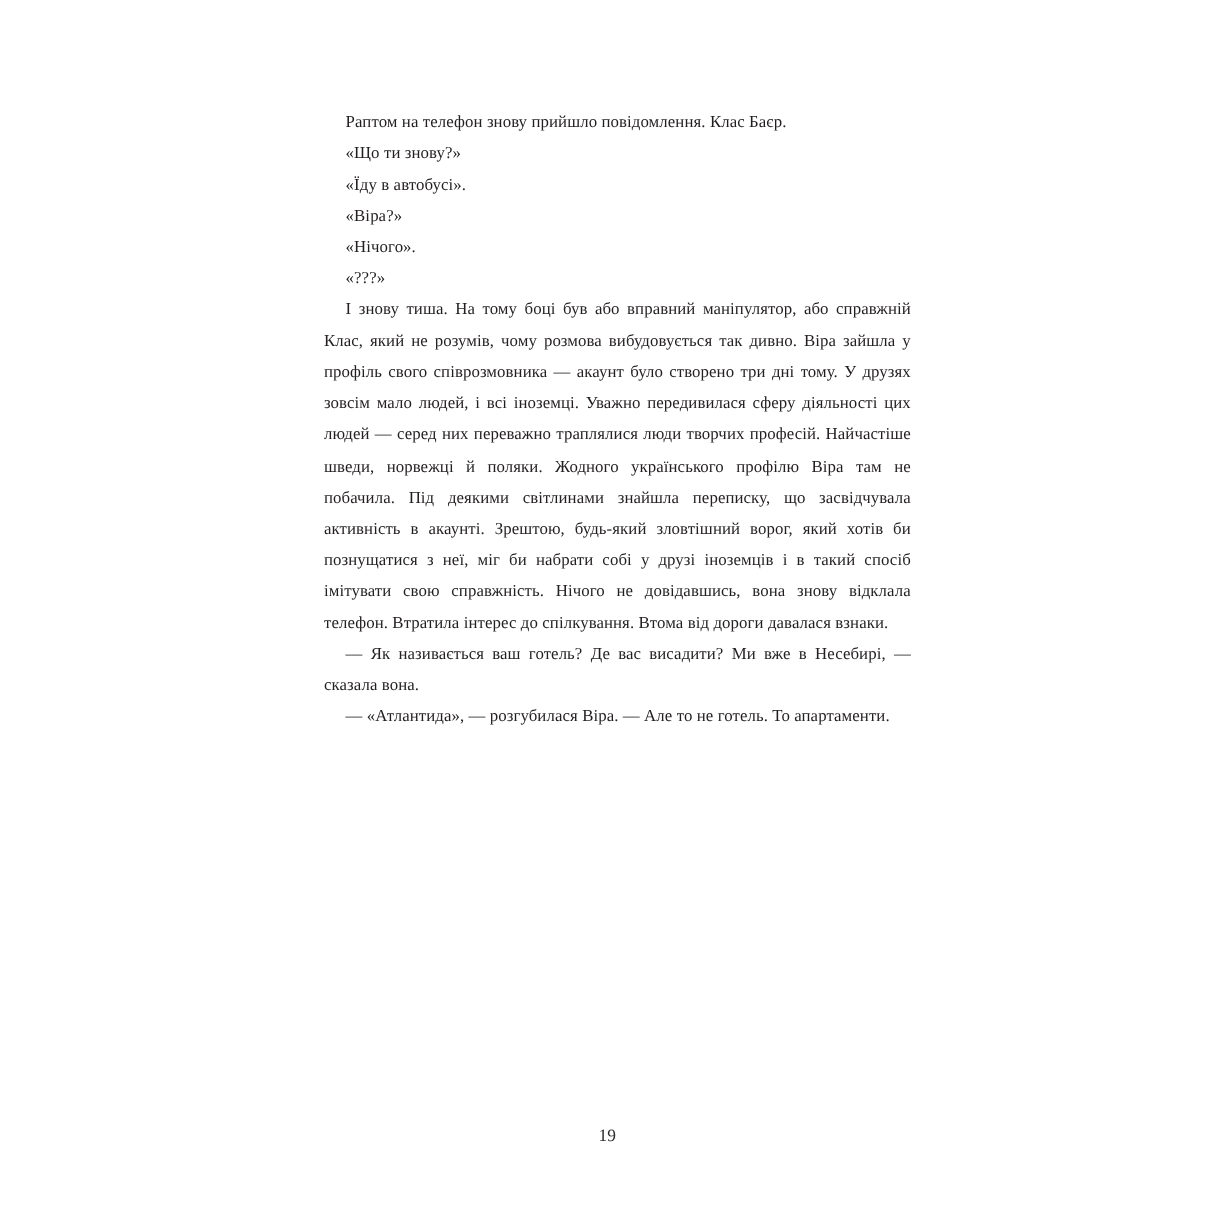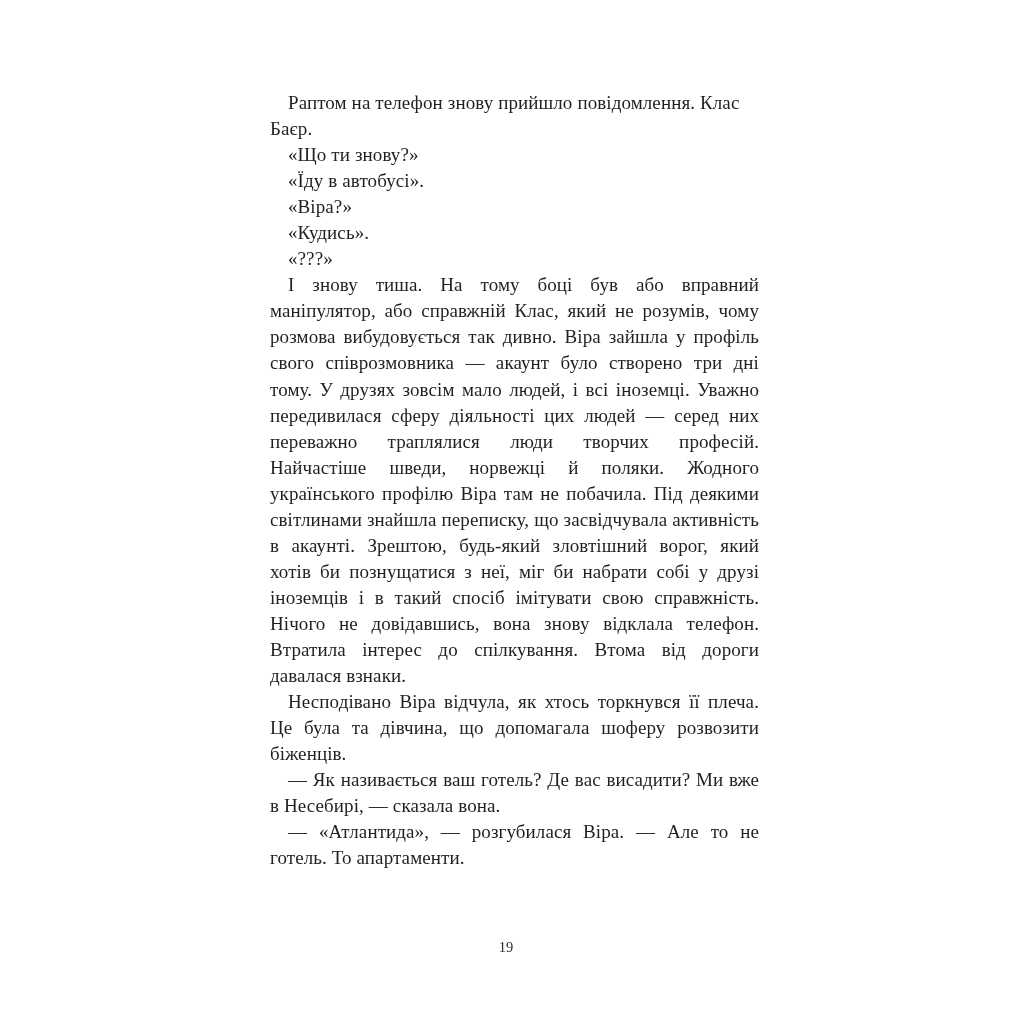--- a/index.html
+++ b/index.html
@@ -28,21 +28,21 @@
 
   .text-column {
     position: absolute;
     left: 270px;
     top: 90px;
     width: 489px;
   }
 
   .para {
     margin: 0;
-    font-size: 19px;
+    font-size: 14px;
     line-height: 26.05px;
     text-align: justify;
     text-justify: inter-word;
     text-indent: 18px;
     hyphens: manual;
     -webkit-hyphens: manual;
     letter-spacing: 0.005em;
     word-spacing: 0.004em;
   }
 
@@ -66,23 +66,22 @@
 </head>
 <body>
 
 <div class="page">
 
   <div class="text-column">
     <p class="para short">Раптом на телефон знову прийшло повідомлення. Клас Баєр.</p>
     <p class="para short">«Що ти знову?»</p>
     <p class="para short">«Їду в автобусі».</p>
     <p class="para short">«Віра?»</p>
-    <p class="para short">«Кудись».</p>
+    <p class="para short">«Нічого».</p>
     <p class="para short">«???»</p>
     <p class="para">І знову тиша. На тому боці був або вправний маніпулятор, або справжній Клас, який не розумів, чому розмова вибудовується так дивно. Віра зайшла у профіль свого співрозмовника — акаунт було створено три дні тому. У друзях зовсім мало людей, і всі іноземці. Уважно передивилася сферу діяльності цих людей — серед них переважно траплялися люди творчих професій. Найчастіше шведи, норвежці й поляки. Жодного українського профілю Віра там не побачила. Під деякими світлинами знайшла переписку, що засвідчувала активність в акаунті. Зрештою, будь-який зловтішний ворог, який хотів би познущатися з неї, міг би набрати собі у друзі іноземців і в такий спосіб імітувати свою справжність. Нічого не довідавшись, вона знову відклала телефон. Втратила інтерес до спілкування. Втома від дороги давалася взнаки.</p>
-    <p class="para">Несподівано Віра відчула, як хтось торкнувся її плеча. Це була та дівчина, що допомагала шоферу розвозити біженців.</p>
     <p class="para">— Як називається ваш готель? Де вас висадити? Ми вже в Несебирі, — сказала вона.</p>
     <p class="para">— «Атлантида», — розгубилася Віра. — Але то не готель. То апартаменти.</p>
   </div>
 
   <div class="folio">19</div>
 
 </div>
 
 </body></html>

